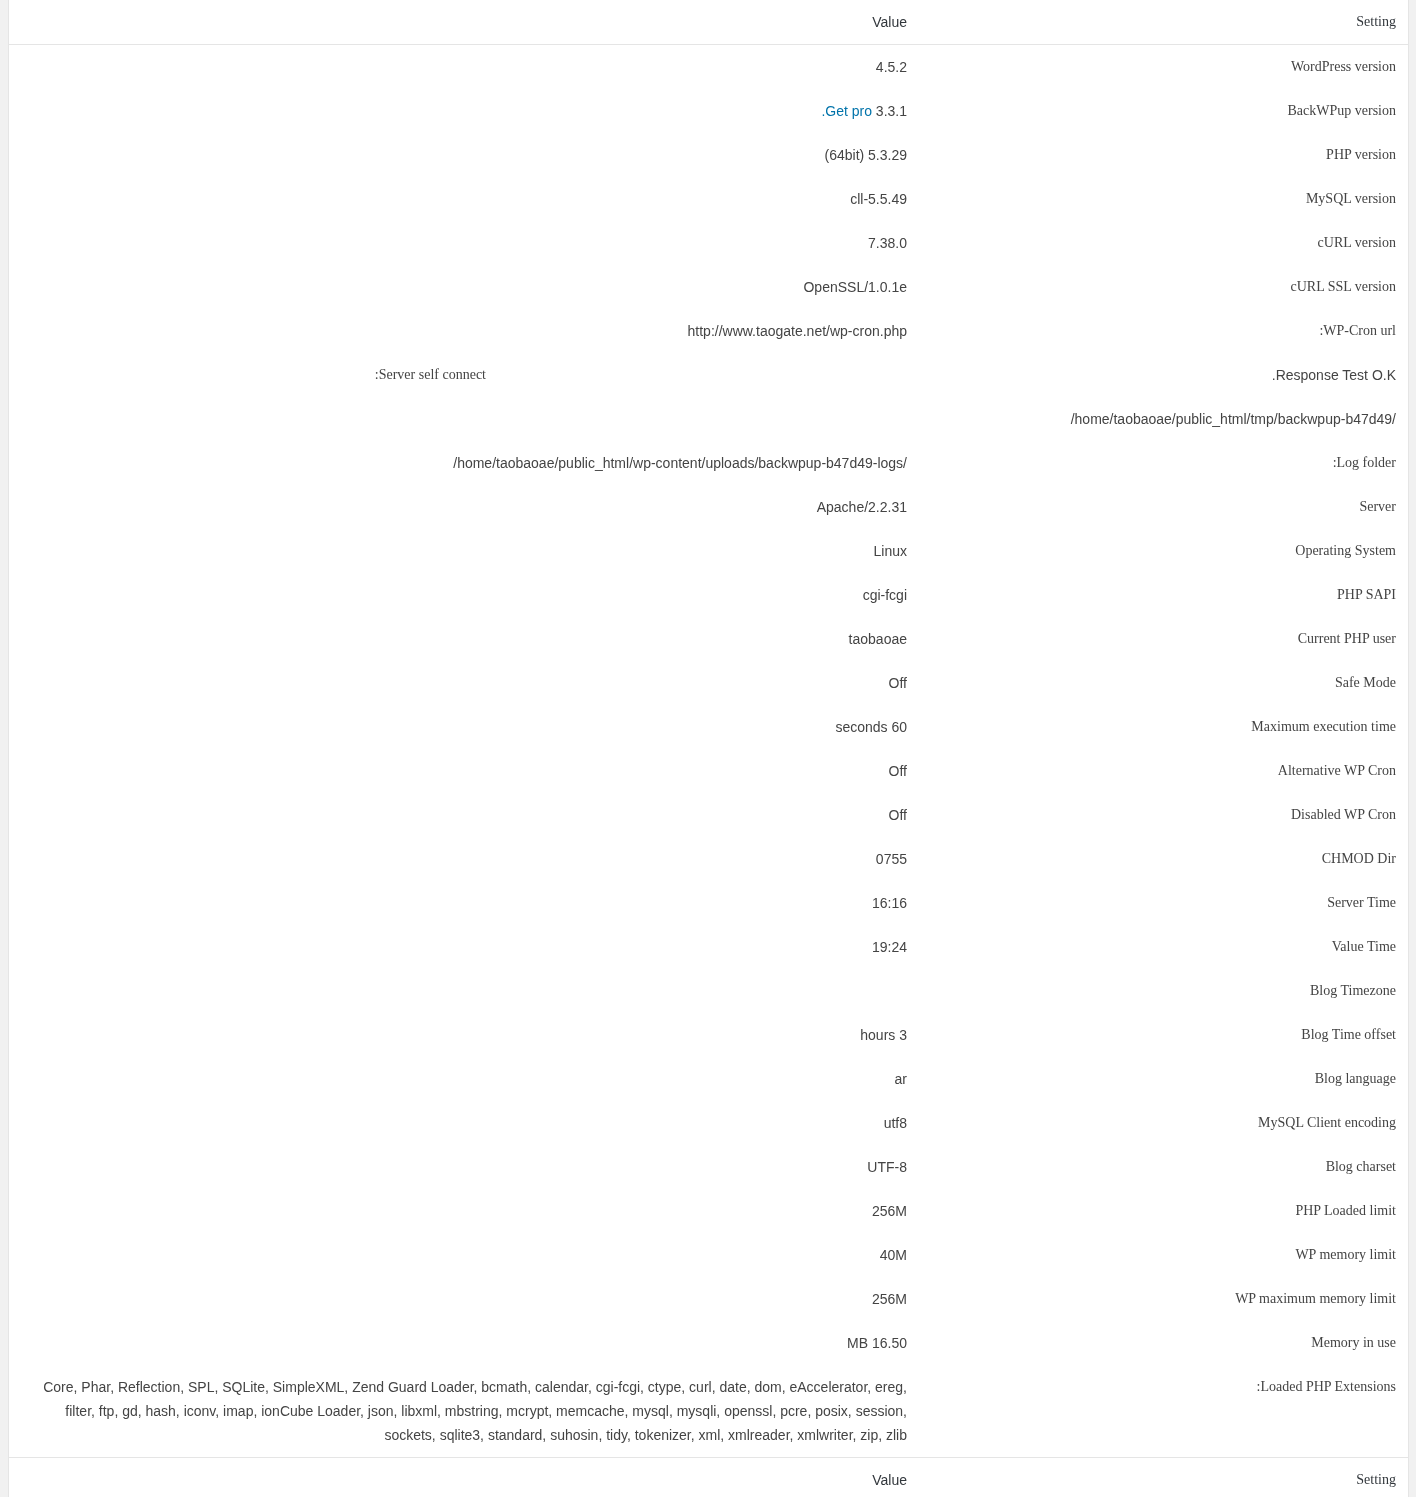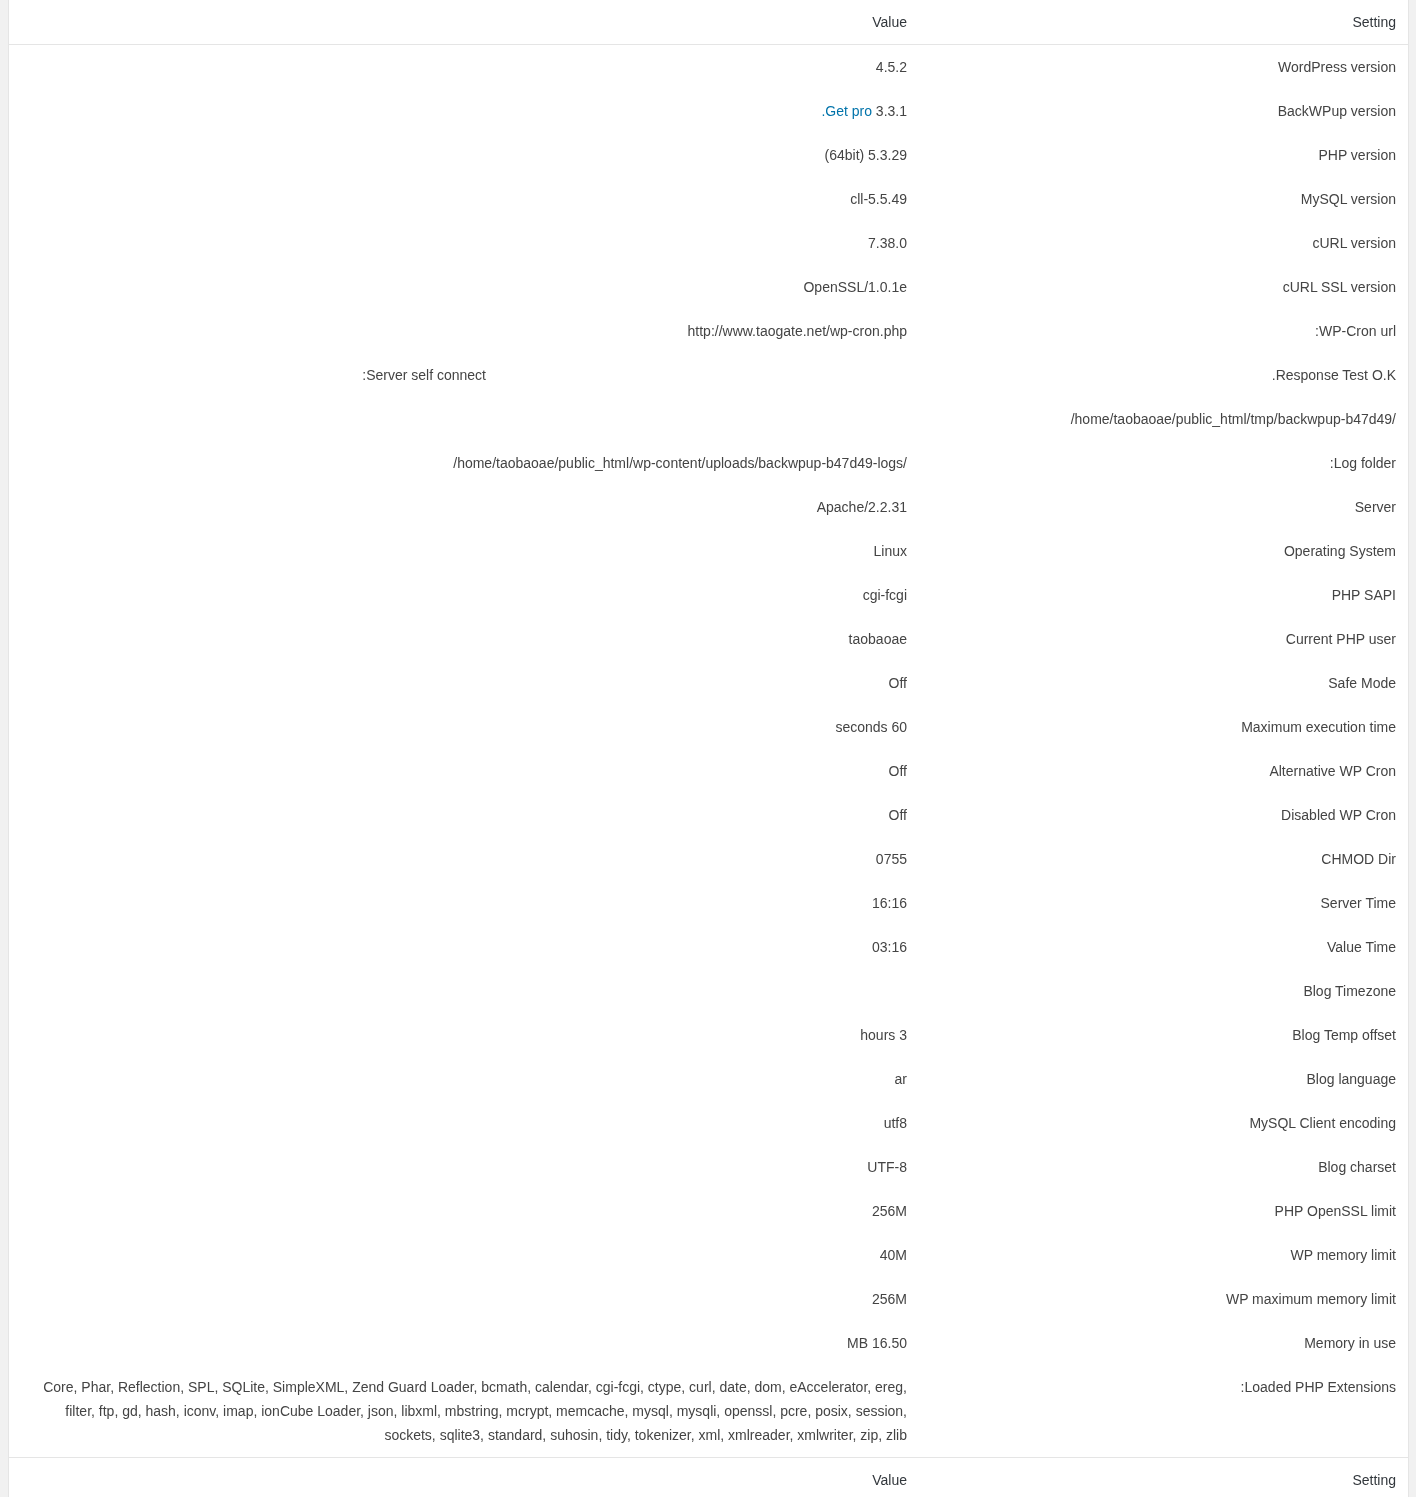--- a/index.html
+++ b/index.html
@@ -31,20 +31,21 @@
     text-align: right;
     box-sizing: border-box;
   }
   .value-cell {
     flex: 1;
     min-width: 0;
   }
   .setting-cell {
     width: 489px;
     flex: none;
+    font-family: Liberation Serif, serif;
   }
   .header-row {
     border-bottom: 1px solid #e5e5e5;
     color: #32373c;
   }
   .footer-row {
     border-top: 1px solid #e5e5e5;
     color: #32373c;
   }
   a.getpro {
@@ -158,52 +159,52 @@
     <div class="cell value-cell">0755</div>
     <div class="cell setting-cell">CHMOD Dir</div>
   </div>
 
   <div class="row">
     <div class="cell value-cell">16:16</div>
     <div class="cell setting-cell">Server Time</div>
   </div>
 
   <div class="row">
-    <div class="cell value-cell">03:16</div>
+    <div class="cell value-cell">19:24</div>
     <div class="cell setting-cell">Value Time</div>
   </div>
 
   <div class="row">
     <div class="cell value-cell"></div>
     <div class="cell setting-cell">Blog Timezone</div>
   </div>
 
   <div class="row">
     <div class="cell value-cell">hours 3</div>
-    <div class="cell setting-cell">Blog Temp offset</div>
+    <div class="cell setting-cell">Blog Time offset</div>
   </div>
 
   <div class="row">
     <div class="cell value-cell">ar</div>
     <div class="cell setting-cell">Blog language</div>
   </div>
 
   <div class="row">
     <div class="cell value-cell">utf8</div>
     <div class="cell setting-cell">MySQL Client encoding</div>
   </div>
 
   <div class="row">
     <div class="cell value-cell">UTF-8</div>
     <div class="cell setting-cell">Blog charset</div>
   </div>
 
   <div class="row">
     <div class="cell value-cell">256M</div>
-    <div class="cell setting-cell">PHP OpenSSL limit</div>
+    <div class="cell setting-cell">PHP Loaded limit</div>
   </div>
 
   <div class="row">
     <div class="cell value-cell">40M</div>
     <div class="cell setting-cell">WP memory limit</div>
   </div>
 
   <div class="row">
     <div class="cell value-cell">256M</div>
     <div class="cell setting-cell">WP maximum memory limit</div>

